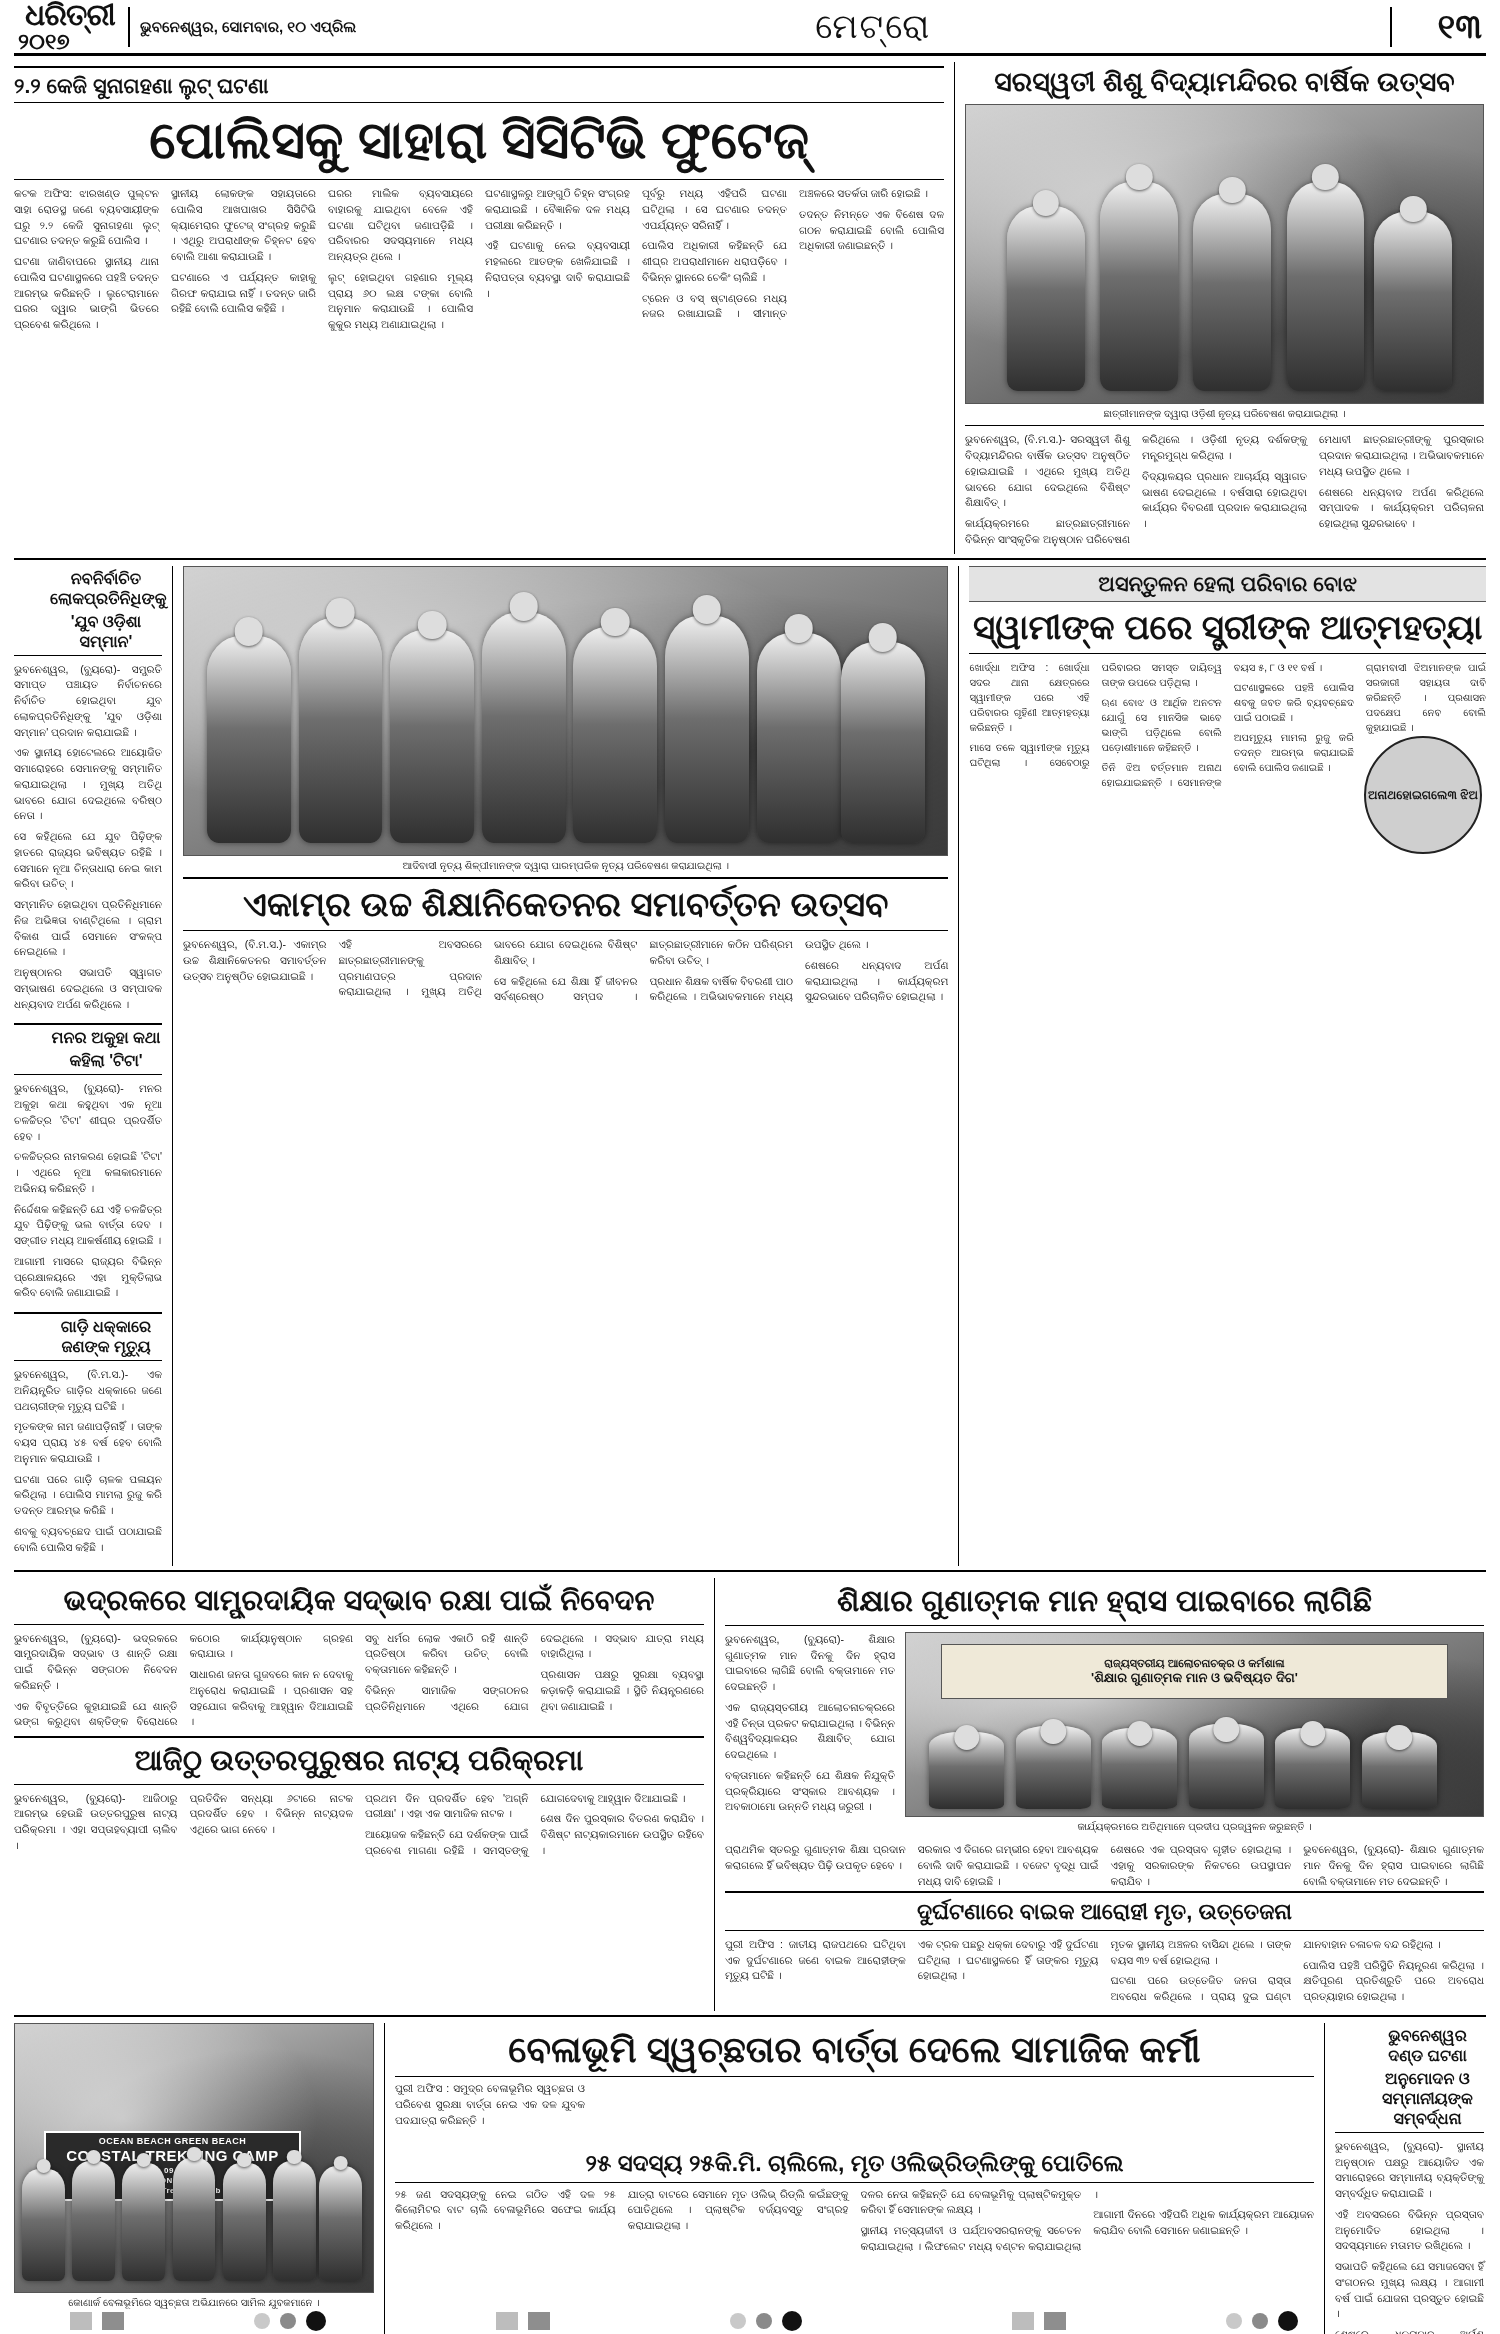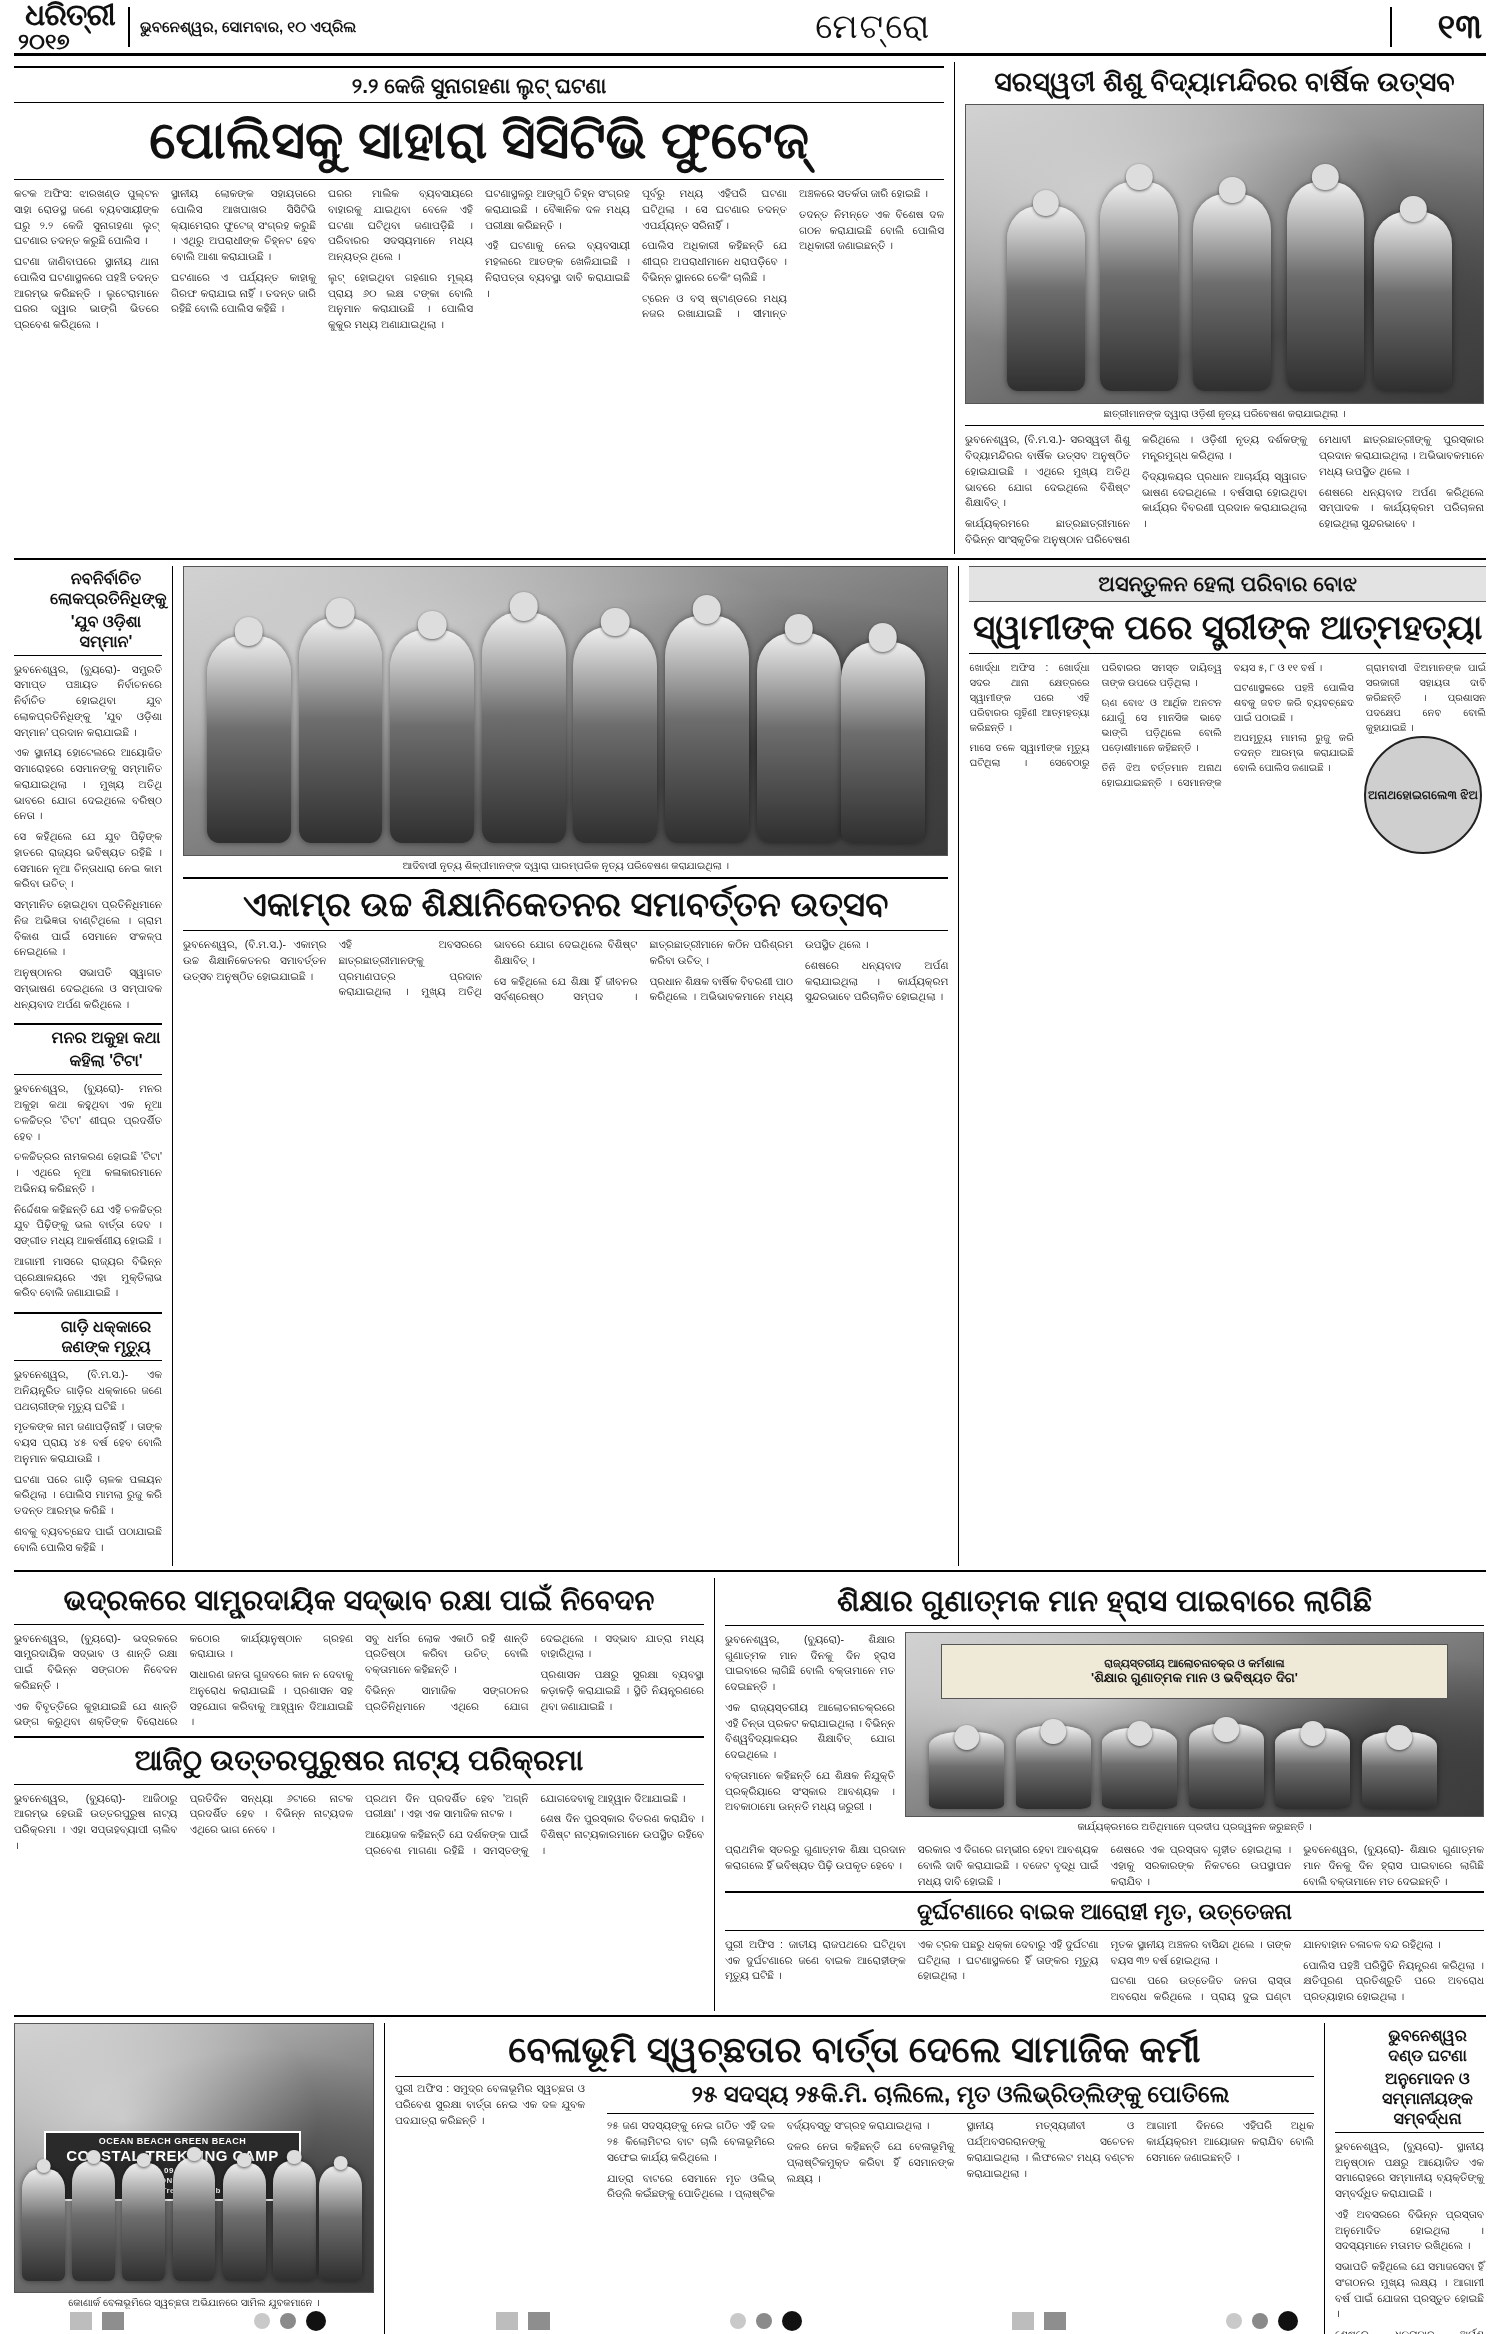--- a/index.html
+++ b/index.html
@@ -42,21 +42,21 @@
   .thin { border-top:1px solid #000; }
   .vrule { border-left:1px solid #000; }
 
   
   .cols { display:flex; gap:10px; }
   .col-left { width:930px; }
   .col-right { width:530px; }
 
   
   .kicker {
-    text-align:center; font-size:21px; font-weight:bold;
+    font-size:21px; font-weight:bold;
     padding:6px 0 4px 0;
   }
   .kicker-box {
     border-top:2px solid #000; border-bottom:1px solid #000;
     margin-top:4px;
   }
   .mega {
     text-align:center; font-size:52px; font-weight:bold;
     line-height:1.12; padding:8px 0 10px 0; letter-spacing:0px;
   }
@@ -401,21 +401,21 @@
           <div class="fig" style="left:72%; width:12%; height:45%;"></div>
           <div class="fig" style="left:85%; width:12%; height:43%;"></div>
         </div>
       </div>
       <div class="caption">କୋଣାର୍କ ବେଳାଭୂମିରେ ସ୍ୱଚ୍ଛତା ଅଭିଯାନରେ ସାମିଲ ଯୁବକମାନେ ।</div>
     </div>
 
     <div class="vrule" style="width:930px; padding-left:10px;">
       <div class="hl-lg" style="font-size:36px;">ବେଳାଭୂମି ସ୍ୱଚ୍ଛତାର ବାର୍ତ୍ତା ଦେଲେ ସାମାଜିକ କର୍ମୀ</div>
       <div class="thin"></div>
-      <div style="display:flex; gap:22px; padding-top:4px;">
+      <div style="display:flex; gap:16px; padding-top:4px;flex-direction:column;">
         <div class="body-cols c1" style="width:190px;">
           <p>ପୁରୀ ଅଫିସ : ସମୁଦ୍ର ବେଳାଭୂମିର ସ୍ୱଚ୍ଛତା ଓ ପରିବେଶ ସୁରକ୍ଷା ବାର୍ତ୍ତା ନେଇ ଏକ ଦଳ ଯୁବକ ପଦଯାତ୍ରା କରିଛନ୍ତି ।</p>
         </div>
         <div style="flex:1;">
           <div class="hl-md" style="font-size:23px; padding-top:0;">୨୫ ସଦସ୍ୟ ୨୫କି.ମି. ଚାଲିଲେ, ମୃତ ଓଲିଭ୍‌ରିଡ୍‌ଲିଙ୍କୁ ପୋତିଲେ</div>
           <div class="thin"></div>
           <div class="body-cols c4" style="padding-top:4px;">
             <p>୨୫ ଜଣ ସଦସ୍ୟଙ୍କୁ ନେଇ ଗଠିତ ଏହି ଦଳ ୨୫ କିଲୋମିଟର ବାଟ ଚାଲି ବେଳାଭୂମିରେ ସଫେଇ କାର୍ଯ୍ୟ କରିଥିଲେ ।</p>
             <p>ଯାତ୍ରା ବାଟରେ ସେମାନେ ମୃତ ଓଲିଭ୍ ରିଡ୍‌ଲି କଇଁଛଙ୍କୁ ପୋତିଥିଲେ । ପ୍ଲାଷ୍ଟିକ ବର୍ଜ୍ୟବସ୍ତୁ ସଂଗ୍ରହ କରାଯାଇଥିଲା ।</p>
             <p>ଦଳର ନେତା କହିଛନ୍ତି ଯେ ବେଳାଭୂମିକୁ ପ୍ଲାଷ୍ଟିକମୁକ୍ତ କରିବା ହିଁ ସେମାନଙ୍କ ଲକ୍ଷ୍ୟ ।</p>

